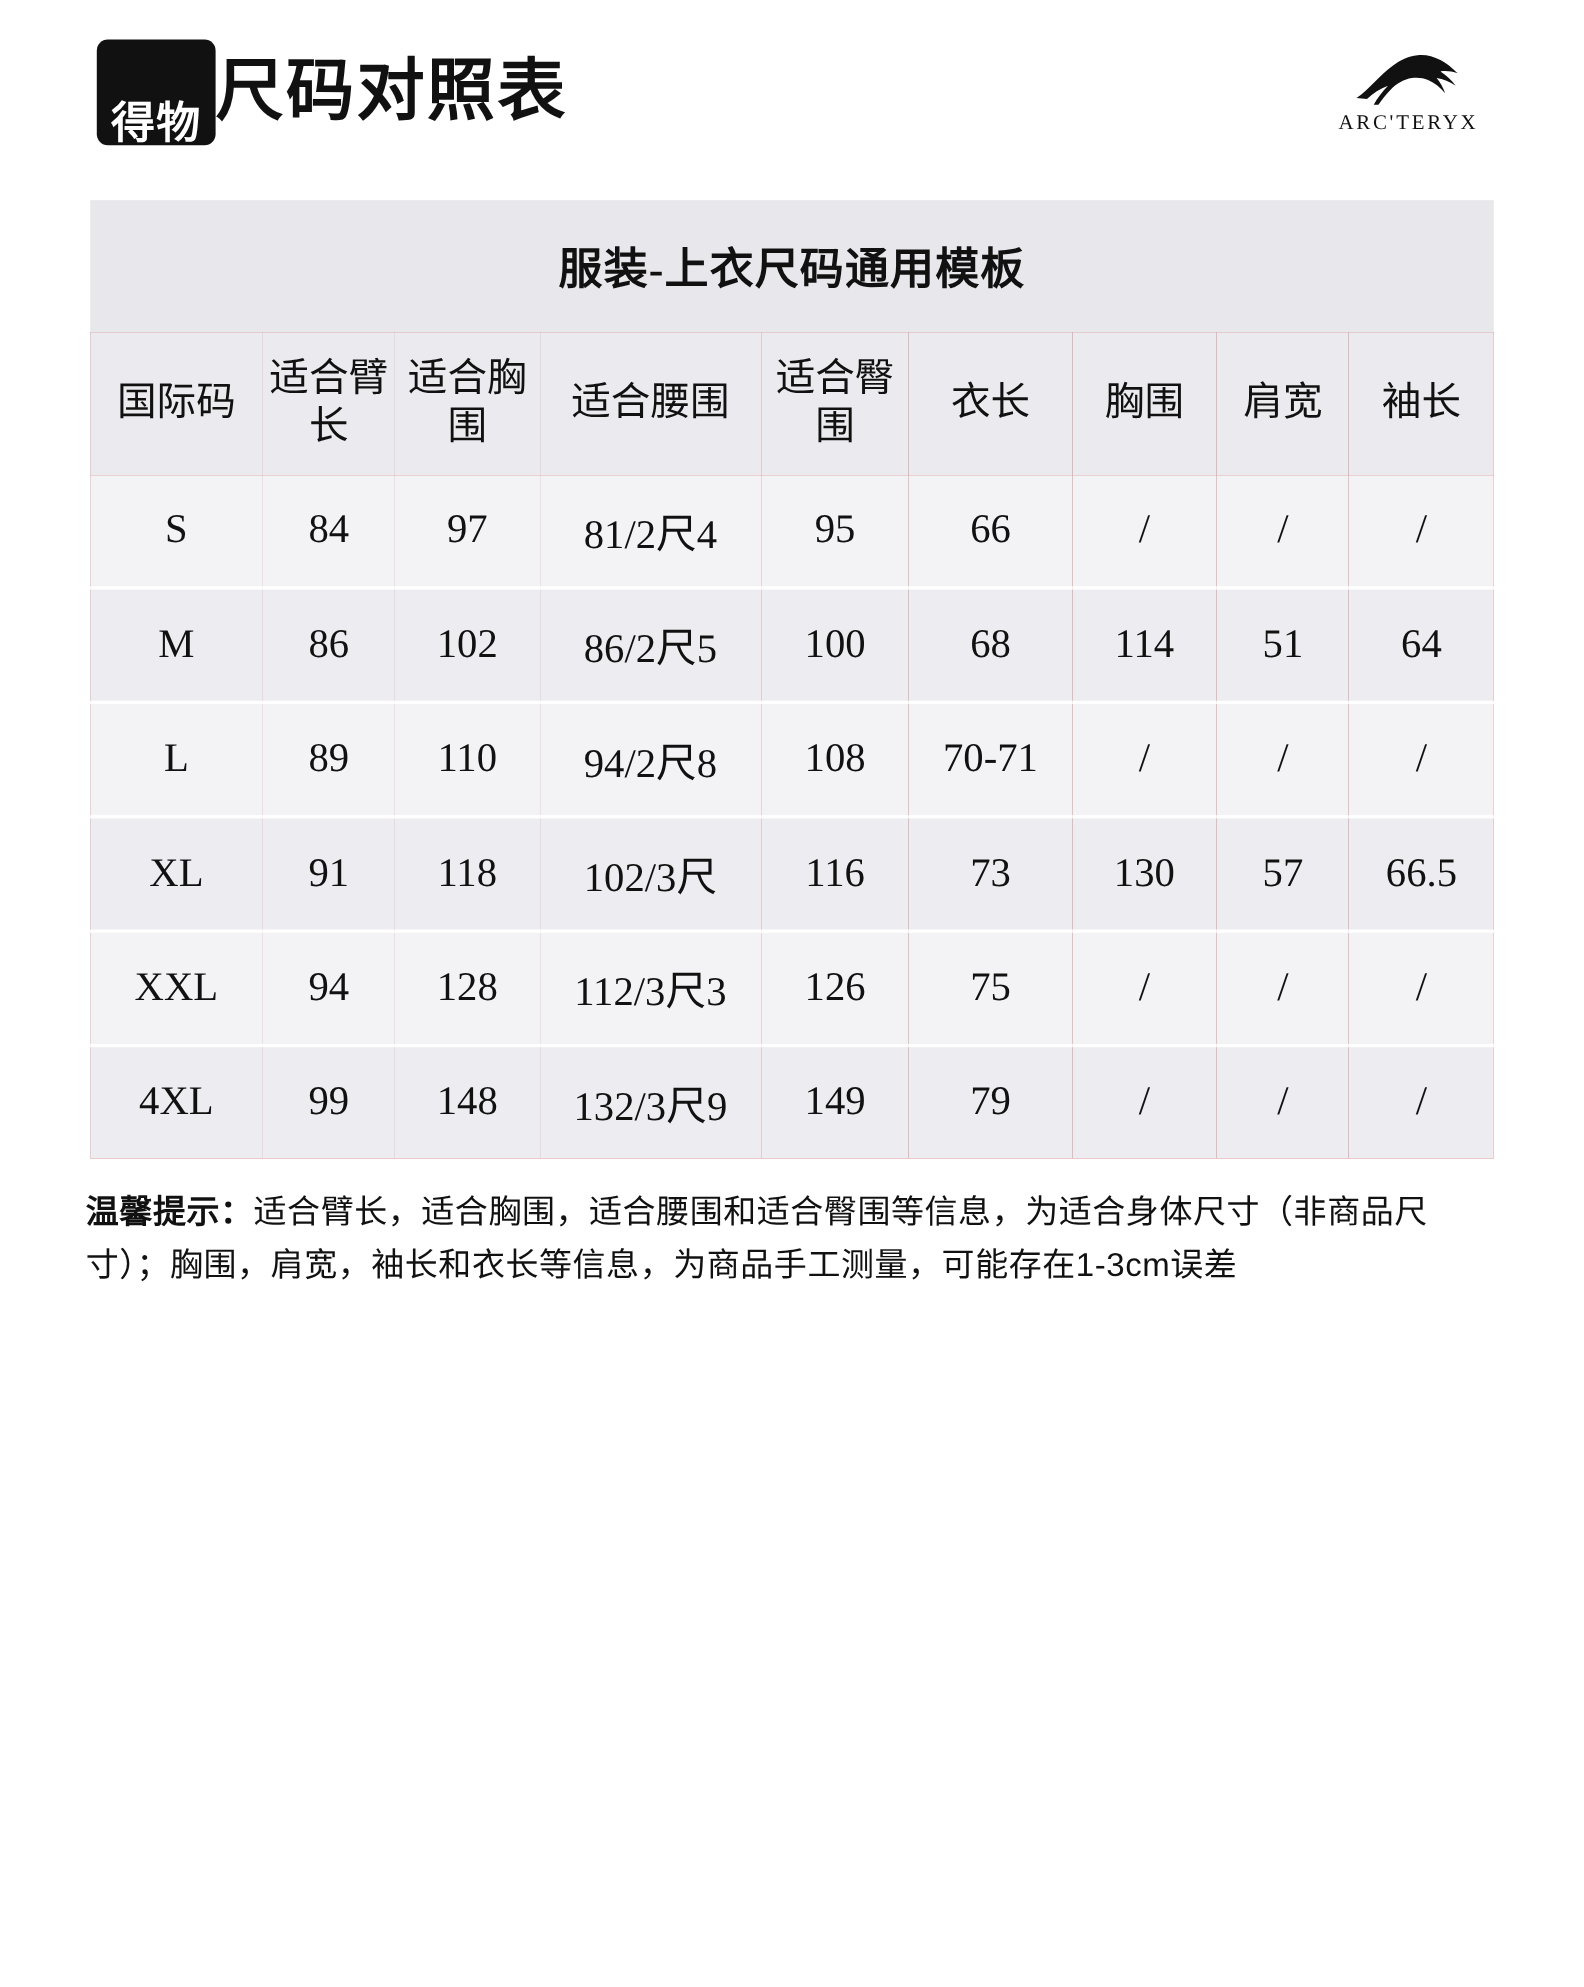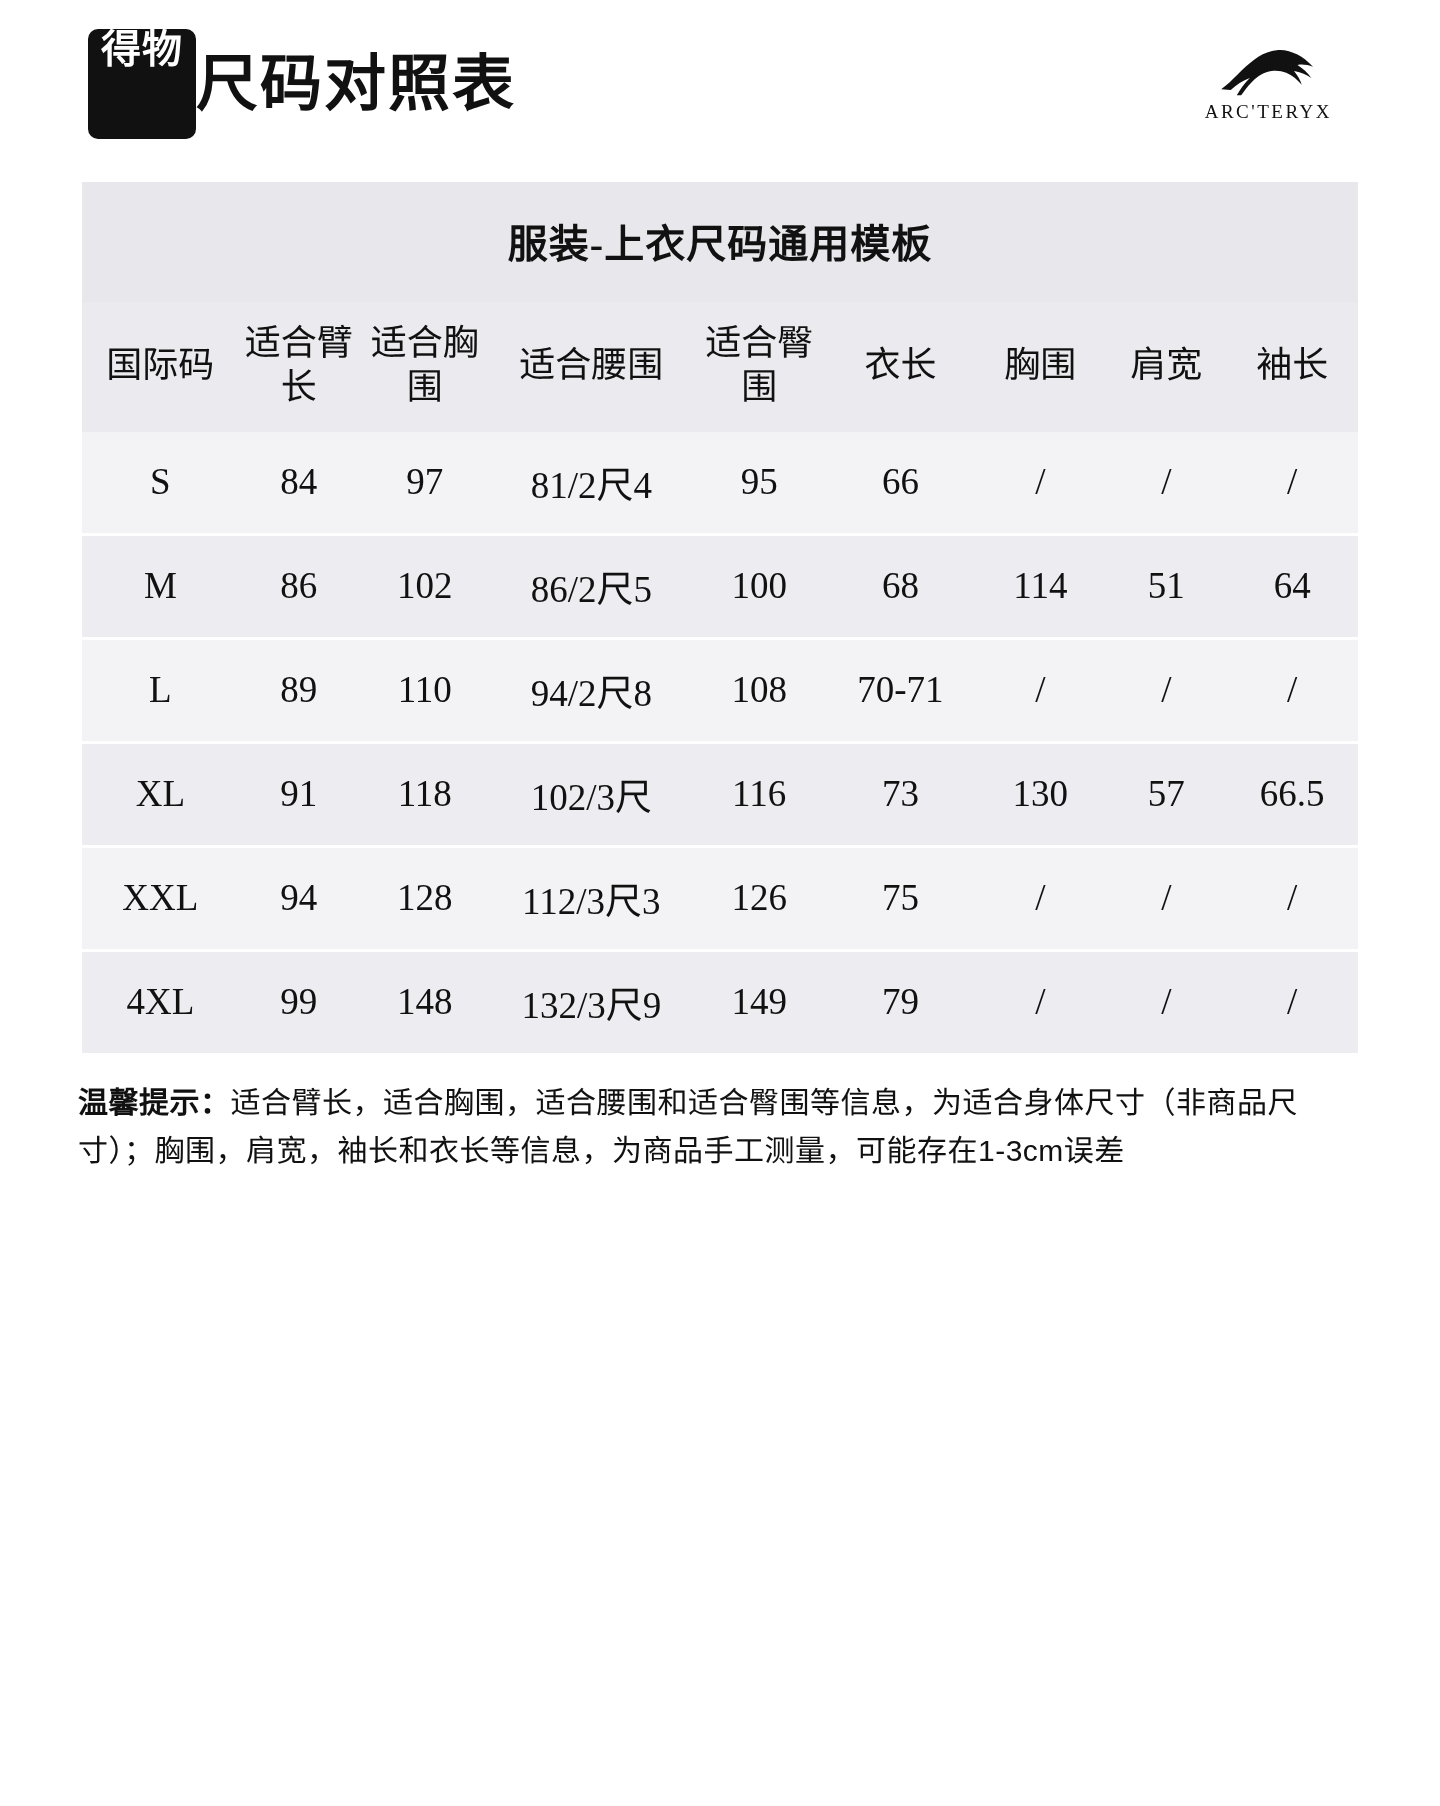--- a/index.html
+++ b/index.html
@@ -25,25 +25,25 @@
   
   .header {
     display: flex;
     align-items: center;
     padding: 28px 80px 0 88px;
     height: 140px;
     box-sizing: border-box;
   }
   .brand-logo {
     width: 108px;
-    height: 110px;
+    height: 96px;
     background: #111111;
     border-radius: 10px;
     display: flex;
-    align-items: flex-start;
+    align-items: flex-end;
     justify-content: center;
     flex: 0 0 auto;
   }
   .brand-logo span {
     color: #ffffff;
     font-size: 40px;
     font-weight: 700;
     letter-spacing: 1px;
     line-height: 1;
   }
@@ -54,21 +54,21 @@
     letter-spacing: 2px;
     line-height: 1;
     white-space: nowrap;
   }
   .header-spacer { flex: 1 1 auto; }
   .maker-logo {
     display: flex;
     flex-direction: column;
     align-items: center;
     justify-content: space-between;
-    margin-right: 28px;
+    margin-right: 16px;
     flex: 0 0 auto;
   }
   .maker-mark {
     width: 104px;
     height: 52px;
     display: block;
   }
   .maker-name {
     font-size: 19px;
     letter-spacing: 2.5px;

